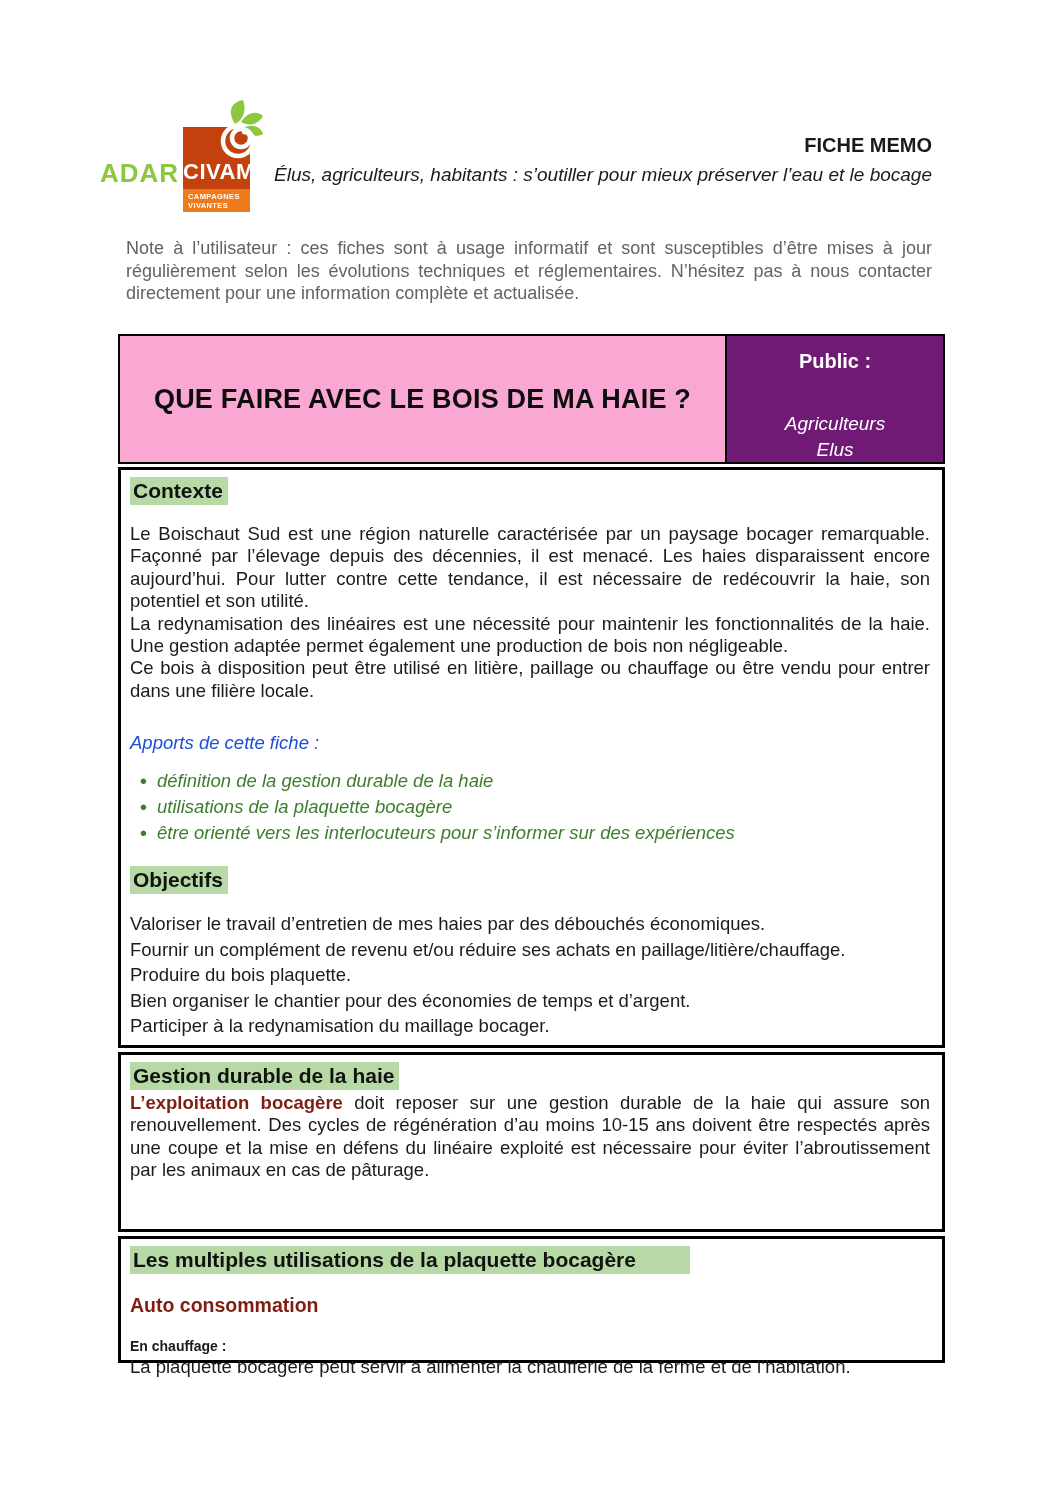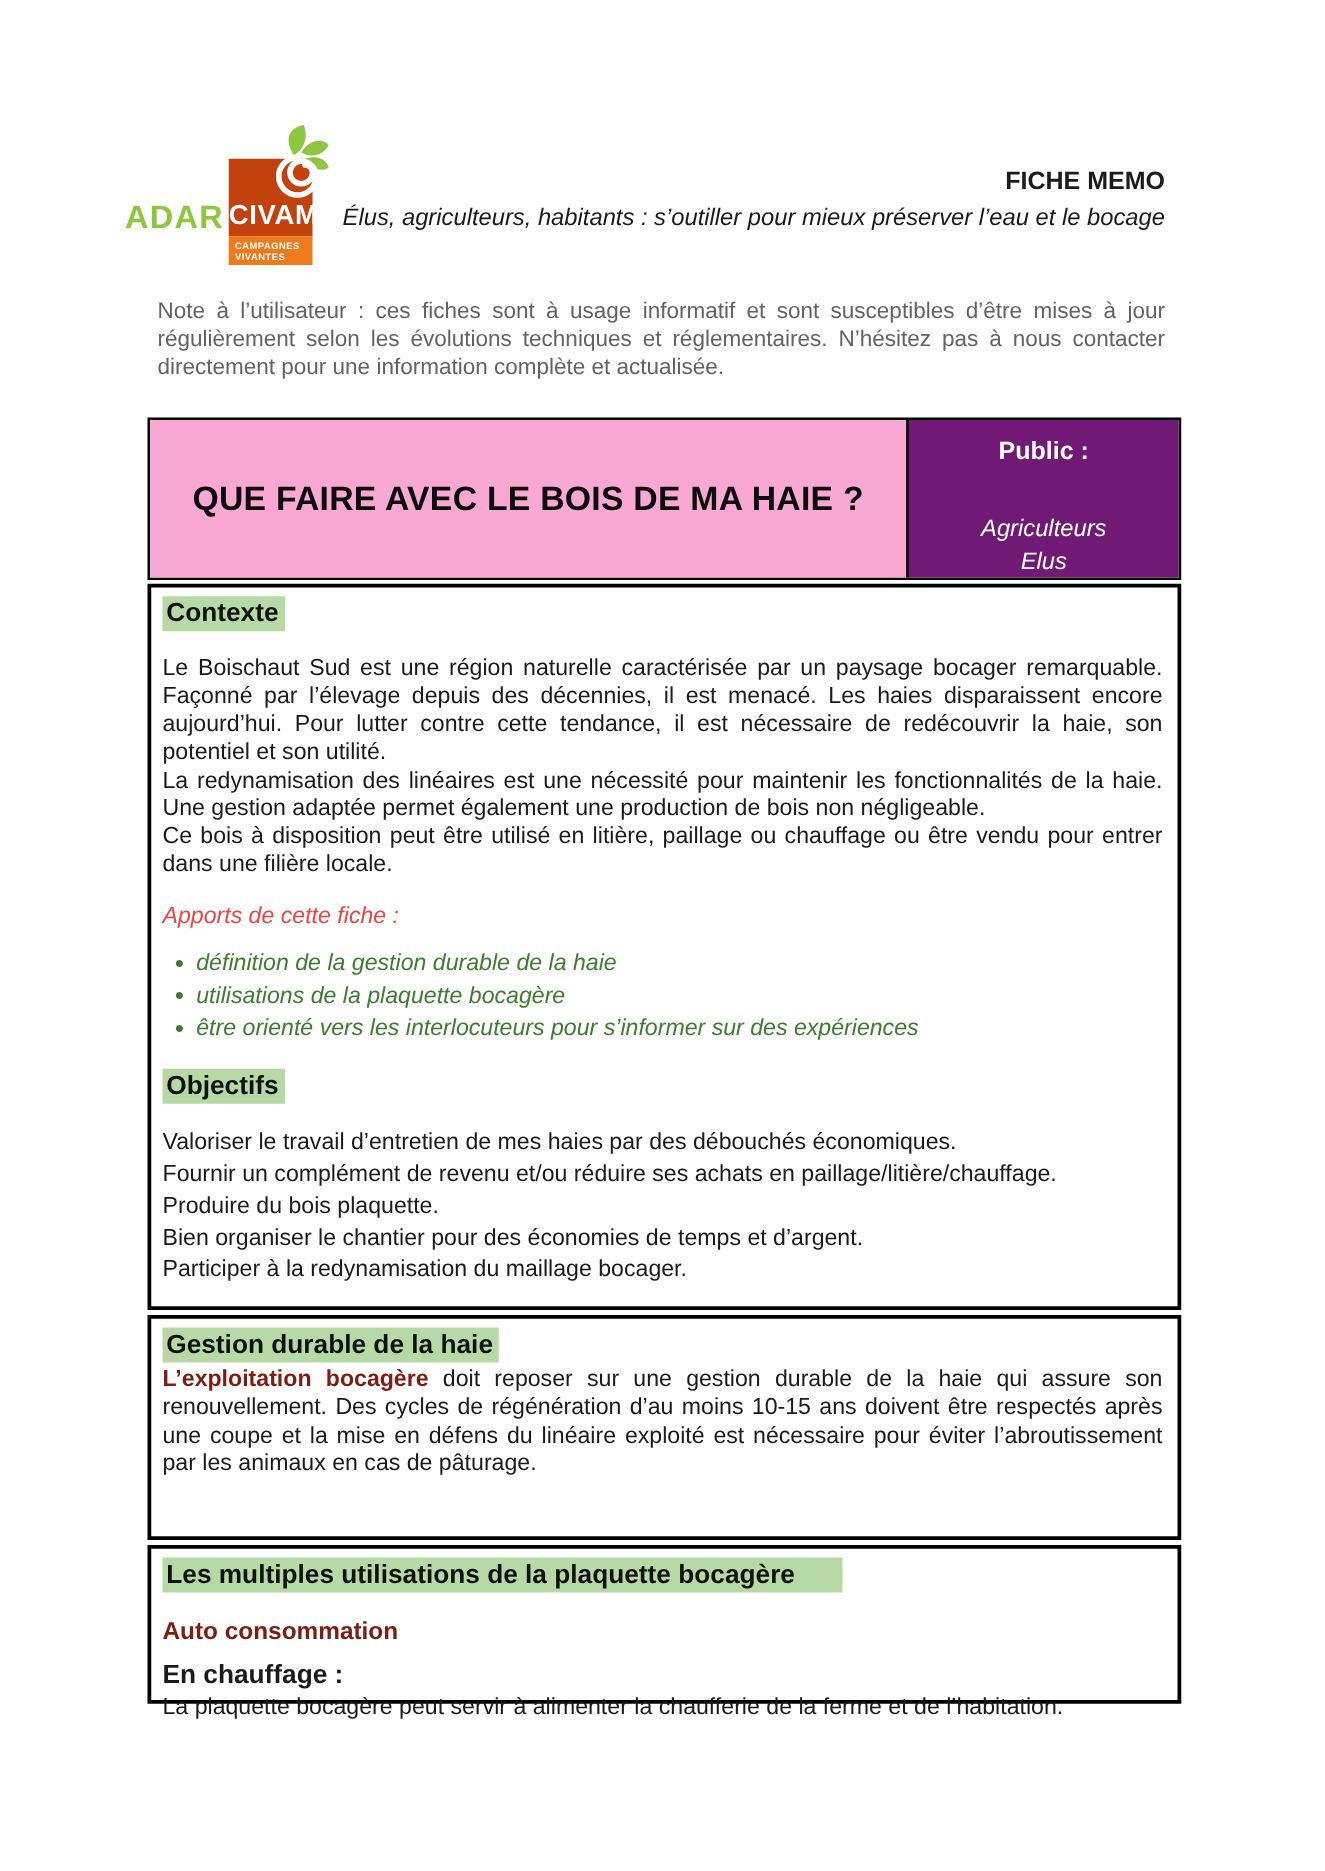--- a/index.html
+++ b/index.html
@@ -62,35 +62,35 @@
     border:3px solid #000;background:#fff;padding:7px 12px 0 9px;
   }
   .box-main{top:467px;height:581px;}
   .box-gestion{top:1052px;height:180px;}
   .box-utilisations{top:1236px;height:127px;}
 
   .sec-heading{
     display:inline-block;background:#b7d9a6;font-weight:bold;font-size:21px;
     padding:2px 5px 2px 3px;color:#111;
   }
-  .pad-right-wide{padding-right:38px;}
+  .pad-right-wide{padding-right:54px;}
   .body-text{font-size:18.5px;line-height:22.4px;text-align:justify;margin:0;}
   .para-block{margin-top:18px;}
   .green-ital{
-    color:#ef4444;font-style:italic;font-size:18.5px;margin-top:19px;
+    color:#1d4ed8;font-style:italic;font-size:18.5px;margin-top:30px;
   }
   .bullets{margin-top:14px;}
   .bullet-row{
     display:flex;color:#3e7d2e;font-style:italic;font-size:18.5px;line-height:26px;
   }
   .bullet-dot{width:27px;text-align:center;flex:0 0 27px;font-size:13px;font-style:normal;}
   .obj-lines{margin-top:17px;font-size:18.5px;line-height:25.5px;}
   .lead-maroon{color:#7f1d12;font-weight:bold;}
   .sub-maroon{color:#7f1d12;font-weight:bold;font-size:19.5px;margin-top:20px;}
-  .sub-bold{font-weight:bold;font-size:21px;margin-top:11px;}
+  .sub-bold{font-weight:bold;font-size:14px;margin-top:21px;}
   .mt18{margin-top:2px;}
   .mt20{margin-top:20px;}
 </style>
 </head>
 <body>
 
 <div class="logo">
   <div class="logo-adar">ADAR</div>
   <div class="logo-square">
     <div class="logo-civam">CIVAM</div>

